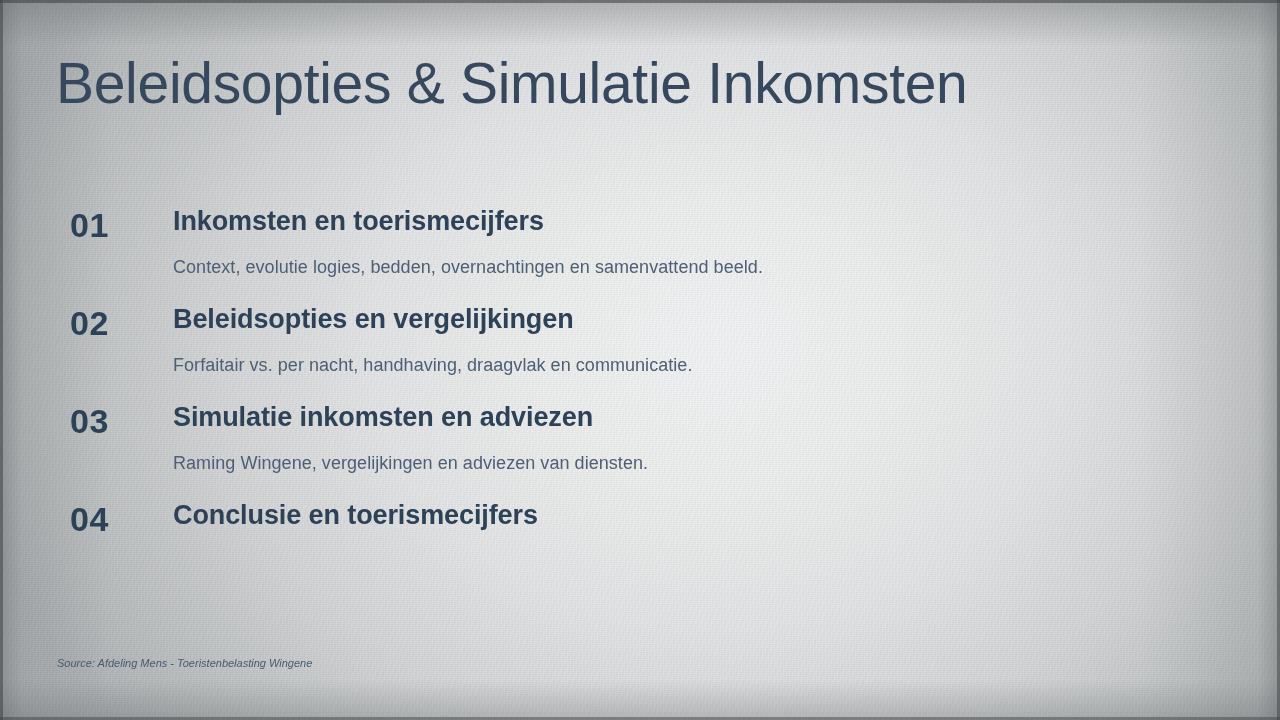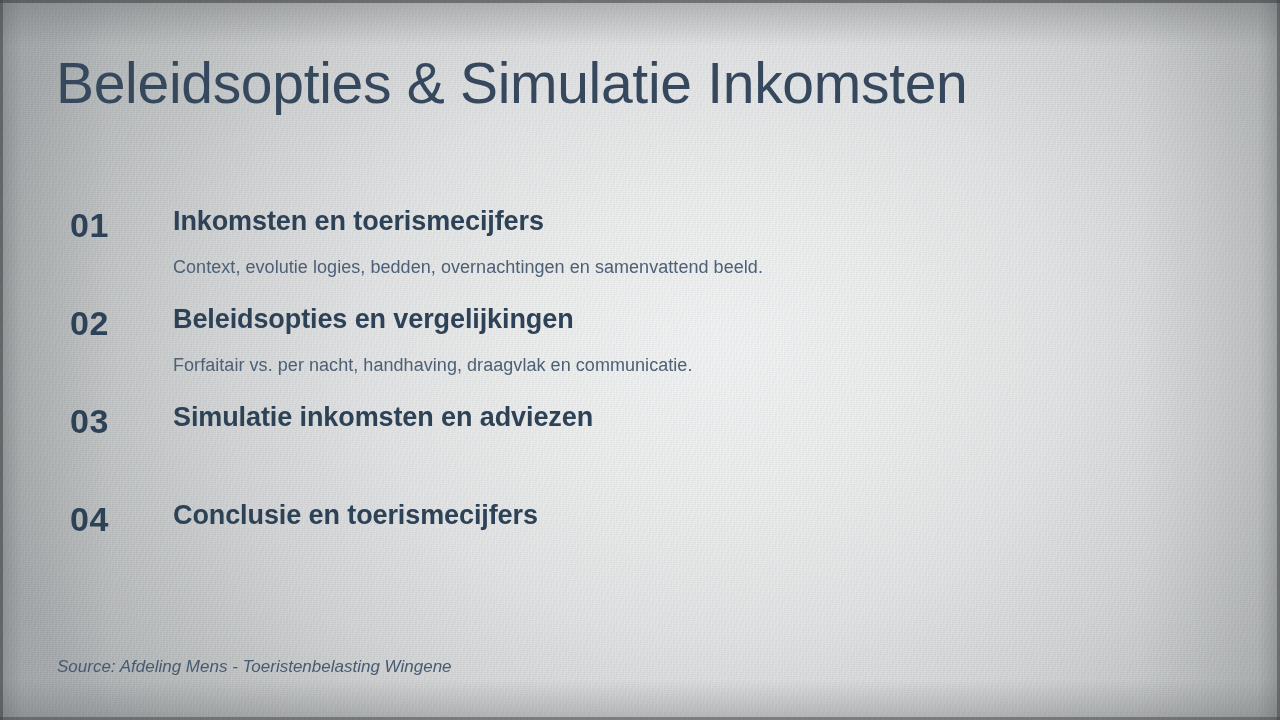--- a/index.html
+++ b/index.html
@@ -129,21 +129,21 @@
     font-weight: 400;
     letter-spacing: 0.05px;
     color: #4d6075;
     white-space: nowrap;
   }
 
   .source-note {
     position: absolute;
     left: 57px;
     top: 657px;
-    font-size: 17px;
+    font-size: 11px;
     font-style: italic;
     font-weight: 400;
     color: #475b70;
     white-space: nowrap;
   }
 </style>
 </head>
 <body>
 
 <div class="slide">
@@ -166,20 +166,21 @@
 
       <div class="agenda-item">
         <div class="item-number">02</div>
         <div class="item-title">Beleidsopties en vergelijkingen</div>
         <div class="item-desc">Forfaitair vs. per nacht, handhaving, draagvlak en communicatie.</div>
       </div>
 
       <div class="agenda-item">
         <div class="item-number">03</div>
         <div class="item-title">Simulatie inkomsten en adviezen</div>
+        <div class="item-desc">Raming Wingene, vergelijkingen en adviezen van diensten.</div>
       </div>
 
       <div class="agenda-item">
         <div class="item-number">04</div>
         <div class="item-title">Conclusie en toerismecijfers</div>
       </div>
 
     </div>
 
     <div class="source-note">Source: Afdeling Mens - Toeristenbelasting Wingene</div>

